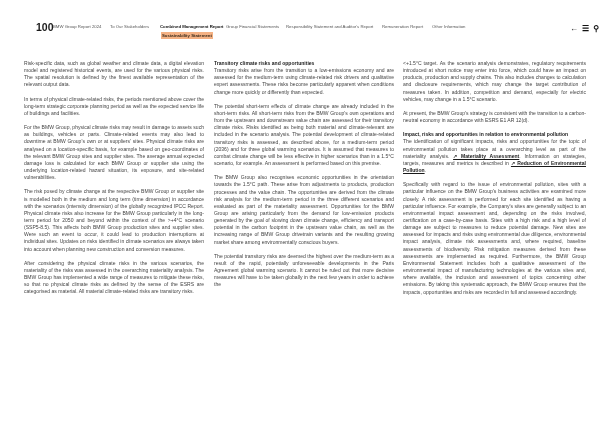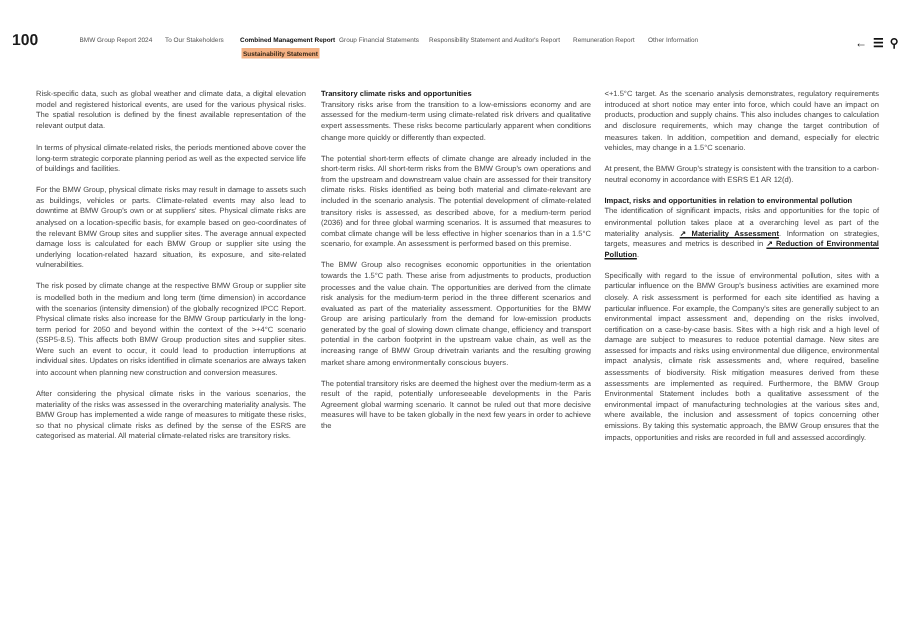--- a/index.html
+++ b/index.html
@@ -1,18 +1,18 @@
 <!DOCTYPE html>
 <html><head>
 <meta charset="utf-8">
 <style>
   html, body { margin:0; padding:0; background:#ffffff; }
   body { width:600px; height:424px; position:relative; overflow:hidden; font-family:"Liberation Sans", sans-serif; color:#3a3a3a; }
   .header { position:absolute; left:0; top:0; width:600px; height:45px; }
-  .page-num { position:absolute; left:8px; top:21px; font-size:10.5px; font-weight:bold; color:#1a1a1a; }
+  .page-num { position:absolute; left:36px; top:21px; font-size:10.5px; font-weight:bold; color:#1a1a1a; }
   .nav { position:absolute; left:53px; top:24px; font-size:4.3px; color:#555; white-space:nowrap; }
   .nav span { position:absolute; top:0; }
   .nav .active { font-weight:bold; color:#111; }
   .nav .sub { position:absolute; top:8px; left:108px; background:#f4b183; color:#3a2a1a; padding:1px 1px; font-weight:bold; }
   .icons { position:absolute; top:24px; left:570px; font-size:8px; color:#111; white-space:nowrap; }
   .icons span { margin-right:4px; font-weight:bold; }
   .col { position:absolute; top:60px; width:180px; font-size:5.05px; line-height:7.15px; text-align:justify; color:#444; }
   .col p { margin:0 0 7px 0; }
   .col h4 { margin:0; font-size:5.05px; font-weight:bold; color:#1a1a1a; line-height:7.15px; }
   .c1 { left:24px; }

